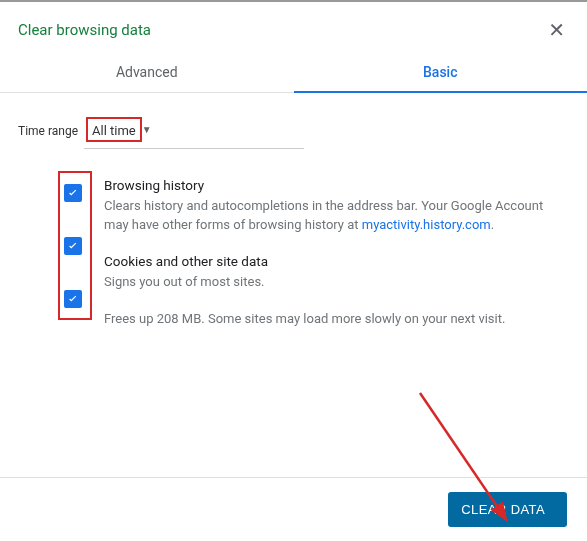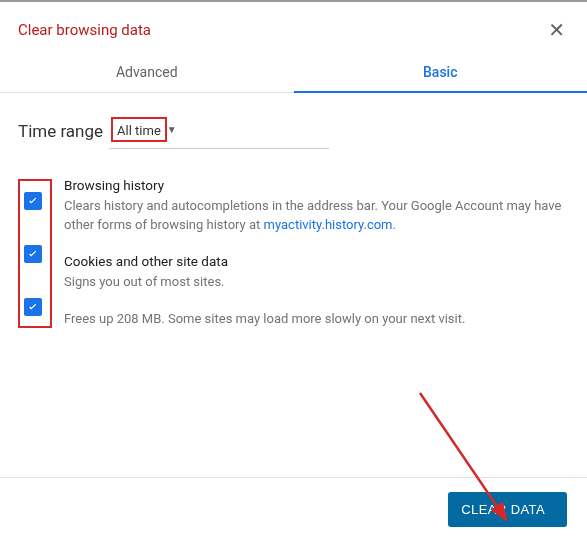--- a/index.html
+++ b/index.html
@@ -20,21 +20,21 @@
     flex-direction: column;
   }
   .header {
     display: flex;
     align-items: center;
     justify-content: space-between;
     padding: 14px 18px 8px 18px;
   }
   .title {
     font-size: 15px;
-    color: #b91c1c;
+    color: #15803d;
     font-weight: 400;
   }
   .close {
     font-size: 20px;
     color: #5f6368;
     cursor: pointer;
     line-height: 1;
     padding: 4px;
   }
   .tabs {
@@ -66,21 +66,21 @@
     flex: 1;
     position: relative;
   }
   .range-row {
     display: flex;
     align-items: center;
     gap: 6px;
     margin-bottom: 22px;
   }
   .range-label {
-    font-size: 17px;
+    font-size: 12px;
     color: #333;
   }
   .select {
     display: flex;
     align-items: center;
     width: 220px;
     border-bottom: 1px solid #ccc;
     padding: 4px 6px 6px 2px;
     cursor: pointer;
   }
@@ -157,21 +157,22 @@
     background: transparent;
   }
   .btn-cancel { color: #5f6368; }
   .btn-primary { background: #0369a1; color: #fff; padding-left: 13px; }
   .arrow-annot {
     position: absolute;
     pointer-events: none;
   }
   .option-wrap {
     display: flex;
-    align-items: flex-end;
+    align-items: flex-start;
+    margin-left: 40px;
   }
   .checks-col {
     position: relative;
     width: 34px;
   }
 </style>
 </head>
 <body>
 
 <div class="dialog">

